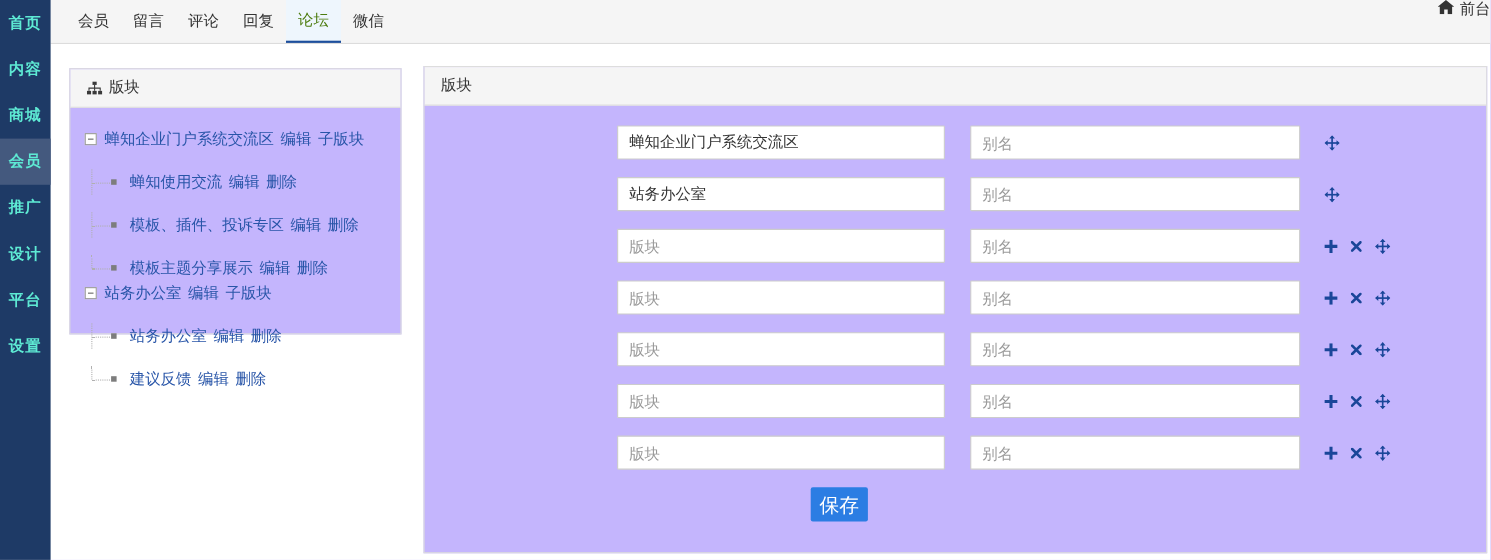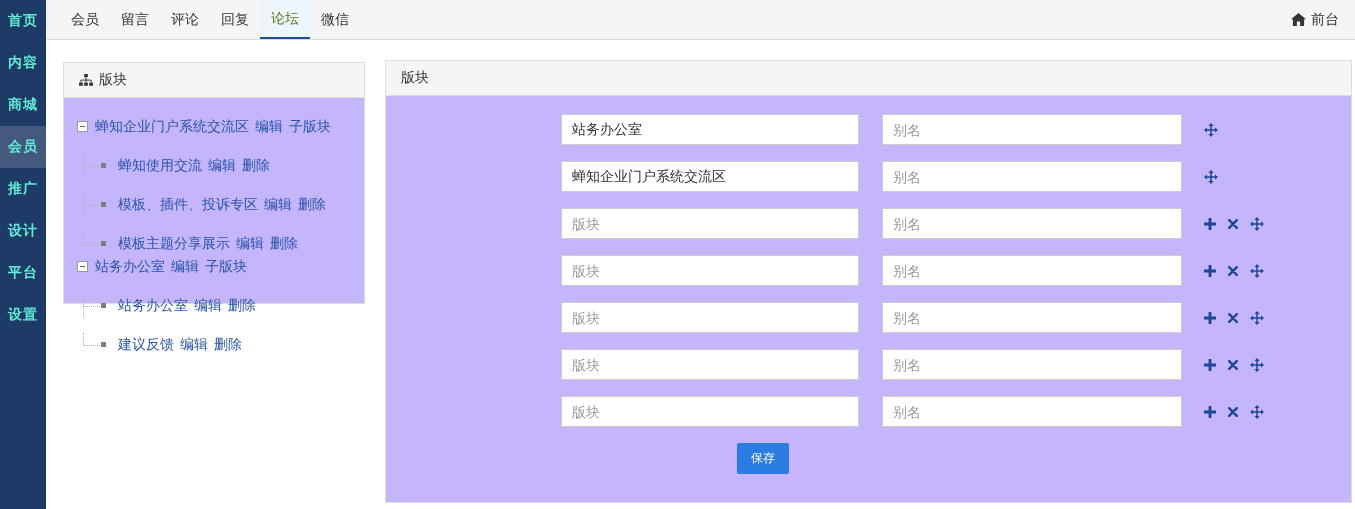--- a/index.html
+++ b/index.html
@@ -33,22 +33,22 @@
   .topnav { display: flex; padding-left: 14px; }
   .tab {
     padding: 0 11px; display: flex; align-items: center;
     color: #333; cursor: pointer;
   }
   .tab.active {
     background: #eef6fd; color: #4d7c0f;
     border-bottom: 2px solid #1d4e9b;
   }
   .topbar-right {
-    margin-left: auto; display: flex; align-items: center;
-    padding-right: 16px; color: #333; cursor: pointer;
+    margin-left: auto; display: flex; 
+    padding-right: 0; color: #333; cursor: pointer;
   }
   .topbar-right .icon { margin-right: 5px; display: inline-flex; }
 
   
   .panel { position: absolute; background: #c4b5fd; border: 1px solid #ddd; }
   .panel-heading {
     height: 35px; background: #f5f5f5; border-bottom: 1px solid #ddd;
     display: flex; align-items: center; padding: 0 15px; color: #333;
   }
   .panel-heading .icon { margin-right: 6px; display: inline-flex; }
@@ -96,21 +96,21 @@
   .inp.name { width: 298px; margin-right: 19px; }
   .inp.alias { width: 300px; }
   .row-icons {
     position: absolute; left: 643px; top: 0; height: 31px;
     display: flex; align-items: center; gap: 12px;
   }
   .row-icons .icon { display: inline-flex; cursor: pointer; }
   .btn-save {
     margin-left: 176px; margin-top: 0; width: 52px; height: 31px;
     background: #2b7de3; color: #fff; border: none; border-radius: 2px;
-    font-family: "Liberation Sans", sans-serif; font-size: 12px; cursor: pointer;
+    font-family: "Liberation Sans", sans-serif; font-size: 18px; cursor: pointer;
   }
 </style>
 </head>
 <body>
 
 <div class="sidebar">
   <div class="side-item">首页</div>
   <div class="side-item">内容</div>
   <div class="side-item">商城</div>
   <div class="side-item active">会员</div>
@@ -207,52 +207,52 @@
   </div>
 </div>
 
 <div class="panel form-panel">
   <div class="panel-heading">
     <span>版块</span>
   </div>
   <div class="form-body">
 
     <div class="form-row">
+      <input class="inp name" value="蝉知企业门户系统交流区" style="">
+      <input class="inp alias" placeholder="别名" style="">
+      <span class="row-icons">
+        <span class="icon">
+          <svg width="14" height="14" viewBox="0 0 14 14">
+              <g fill="#1a4699">
+                <rect x="6.25" y="2.5" width="1.5" height="9"></rect>
+                <rect x="2.5" y="6.25" width="9" height="1.5"></rect>
+                <path d="M7 0L4.4 3h5.2zM7 14l-2.6-3h5.2zM0 7l3-2.6v5.2zM14 7l-3-2.6v5.2z"></path>
+              </g>
+            </svg>
+        </span>
+      </span>
+    </div>
+
+    <div class="form-row">
       <input class="inp name" value="站务办公室" style="">
       <input class="inp alias" placeholder="别名" style="">
       <span class="row-icons">
         <span class="icon">
           <svg width="14" height="14" viewBox="0 0 14 14">
               <g fill="#1a4699">
                 <rect x="6.25" y="2.5" width="1.5" height="9"></rect>
                 <rect x="2.5" y="6.25" width="9" height="1.5"></rect>
                 <path d="M7 0L4.4 3h5.2zM7 14l-2.6-3h5.2zM0 7l3-2.6v5.2zM14 7l-3-2.6v5.2z"></path>
               </g>
             </svg>
         </span>
       </span>
     </div>
 
     <div class="form-row">
-      <input class="inp name" value="蝉知企业门户系统交流区" style="">
-      <input class="inp alias" placeholder="别名" style="">
-      <span class="row-icons">
-        <span class="icon">
-          <svg width="14" height="14" viewBox="0 0 14 14">
-              <g fill="#1a4699">
-                <rect x="6.25" y="2.5" width="1.5" height="9"></rect>
-                <rect x="2.5" y="6.25" width="9" height="1.5"></rect>
-                <path d="M7 0L4.4 3h5.2zM7 14l-2.6-3h5.2zM0 7l3-2.6v5.2zM14 7l-3-2.6v5.2z"></path>
-              </g>
-            </svg>
-        </span>
-      </span>
-    </div>
-
-    <div class="form-row">
       <input class="inp name" placeholder="版块" style="">
       <input class="inp alias" placeholder="别名" style="">
       <span class="row-icons">
         <span class="icon">
           <svg width="12" height="12" viewBox="0 0 12 12">
               <path fill="#1a4699" d="M4.6 0h2.8v4.6H12v2.8H7.4V12H4.6V7.4H0V4.6h4.6z"></path>
             </svg>
         </span>
         <span class="icon">
           <svg width="10" height="10" viewBox="0 0 10 10">

